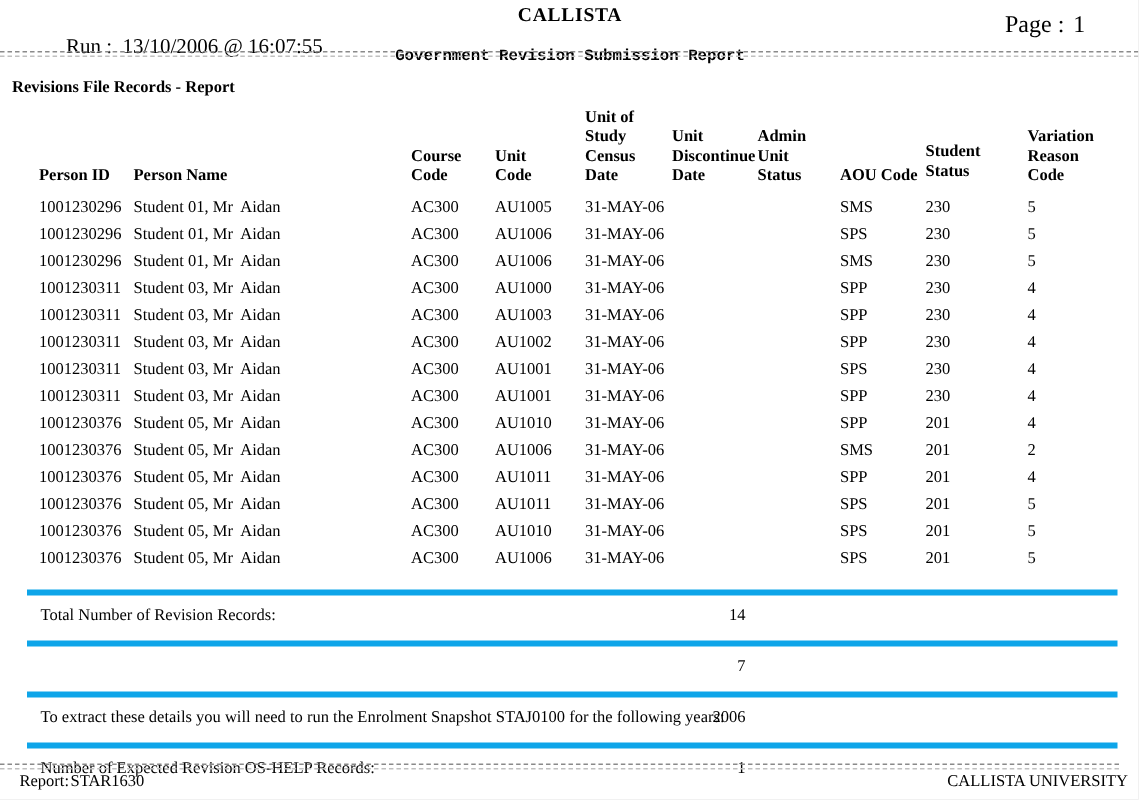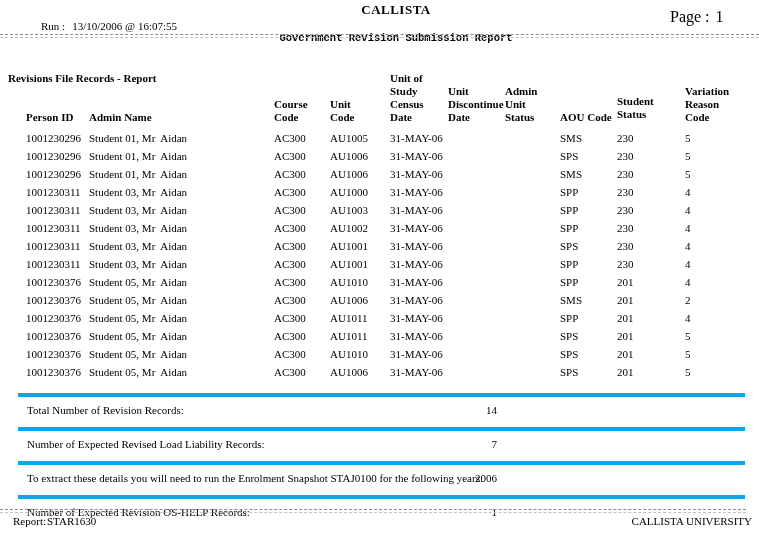--- a/index.html
+++ b/index.html
@@ -7,33 +7,33 @@
     position: relative;
     width: 759px;
     height: 533px;
     background: #ffffff;
     font-family: "Liberation Serif", serif;
     color: #000;
     overflow: hidden;
     margin: 0 auto;
   }
   
-  .hdr-left  { position: absolute; top: 8px; left: 30px; font-size: 11px; white-space: pre; }
+  .hdr-left  { position: absolute; top: 8px; left: 30px; font-size: 14px; white-space: pre; }
   .hdr-left .gap { margin-left: 7px; }
-  .hdr-center { position: absolute; top: 2px; left: 396px; transform: translateX(-50%); text-align: center; }
+  .hdr-center { position: absolute; top: 2px; left: 380px; transform: translateX(-50%); text-align: center; }
   .title    { font-size: 13px; font-weight: bold; letter-spacing: 0.5px; }
   .subtitle { font-family: "Liberation Mono", monospace; font-weight: bold; font-size: 10.5px; margin-top: 14px; white-space: pre; }
   .hdr-right { position: absolute; top: 8px; left: 670px; font-size: 16px; }
   .hdr-right .gap { margin-left: 6px; }
   
   .rule-embossed { height: 2px; border-top: 1px dashed #8a8a8a; border-bottom: 1px dashed #c0c0c0; }
   .top-rule    { position: absolute; top: 34px; left: 0; width: 759px; }
   .footer-rule { position: absolute; top: 509px; left: 0; width: 746px; }
   
-  .section-title { position: absolute; top: 52px; left: 8px; font-size: 11px; font-weight: bold; margin-top: 20px; }
+  .section-title { position: absolute; top: 52px; left: 8px; font-size: 11px; font-weight: bold; }
   
   table.report-table {
     position: absolute; top: 72px; left: 0;
     width: 759px; border-collapse: collapse; table-layout: fixed;
   }
   .report-table th, .report-table td { text-align: left; padding: 0; overflow: visible; }
   .report-table th {
     font-size: 11px; font-weight: bold; vertical-align: bottom;
     white-space: pre-line; line-height: 13px; height: 47px; padding-bottom: 5px;
   }
@@ -82,21 +82,21 @@
         <col style="width:58px">
         <col style="width:57px">
         <col style="width:55px">
         <col style="width:57px">
         <col style="width:68px">
         <col style="width:74px">
     </colgroup>
     <thead>
       <tr data-name="table-header-row">
           <th data-name="column-header-person_id">Person ID</th>
-          <th data-name="column-header-person_name">Admin Name</th>
+          <th data-name="column-header-person_name">Person Name</th>
           <th data-name="column-header-course_code">Course
 Code</th>
           <th data-name="column-header-unit_code">Unit
 Code</th>
           <th data-name="column-header-census_date">Unit of
 Study
 Census Date</th>
           <th data-name="column-header-discontinue_date">Unit
 Discontinue
 Date</th>
@@ -278,21 +278,21 @@
           <td data-name="cell-admin_unit_status"></td>
           <td data-name="cell-aou_code">SPS</td>
           <td data-name="cell-student_status">201</td>
           <td data-name="cell-variation_reason_code">5</td>
         </tr>
       </tbody>
   </table>
 
   <div class="summary" data-name="summary-section">
       <div class="summary-row" data-name="summary-row"><span class="s-label" data-name="summary-label">Total Number of Revision Records:</span><span class="s-value" data-name="summary-value">14</span></div>
-      <div class="summary-row" data-name="summary-row"><span class="s-label" data-name="summary-label">Number of Expected Revised Load Liability Records:</span><span class="s-value" data-name="summary-value">7</span></div>
+      <div class="summary-row" data-name="summary-row"><span class="s-value" data-name="summary-value">7</span></div>
       <div class="summary-row" data-name="summary-row"><span class="s-label" data-name="summary-label">To extract these details you will need to run the Enrolment Snapshot STAJ0100 for the following years:</span><span class="s-value" data-name="summary-value">2006</span></div>
       <div class="summary-row" data-name="summary-row"><span class="s-label" data-name="summary-label">Number of Expected Revision OS-HELP Records:</span><span class="s-value" data-name="summary-value">1</span></div>
     </div>
 
   <div class="rule-embossed footer-rule" data-name="footer-divider"></div>
 
   <div class="footer" data-name="page-footer">
     <span class="f-label" data-name="report-id-label">Report:</span>
     <span class="f-value" data-name="report-id-value">STAR1630</span>
     <span class="f-org" data-name="organisation-name">CALLISTA UNIVERSITY</span>

